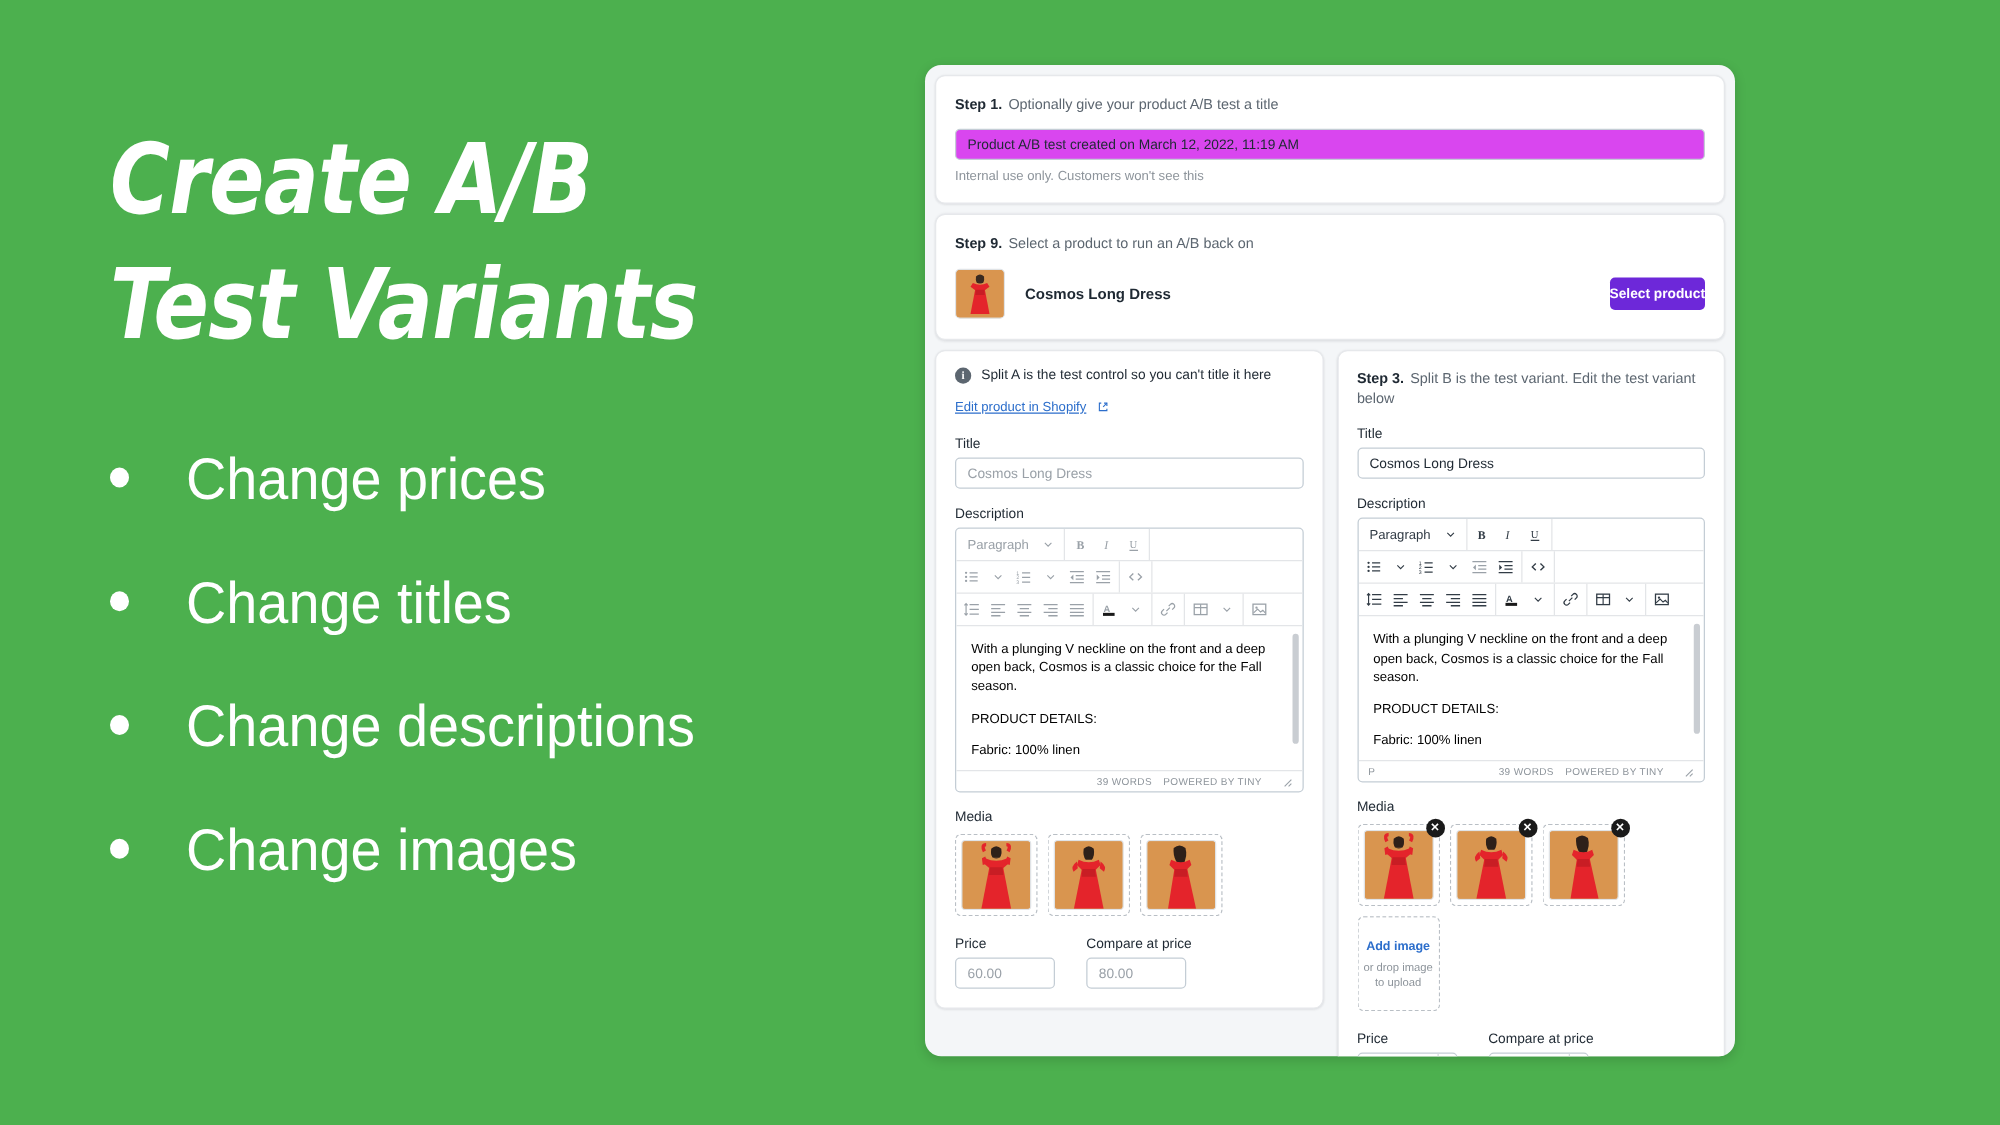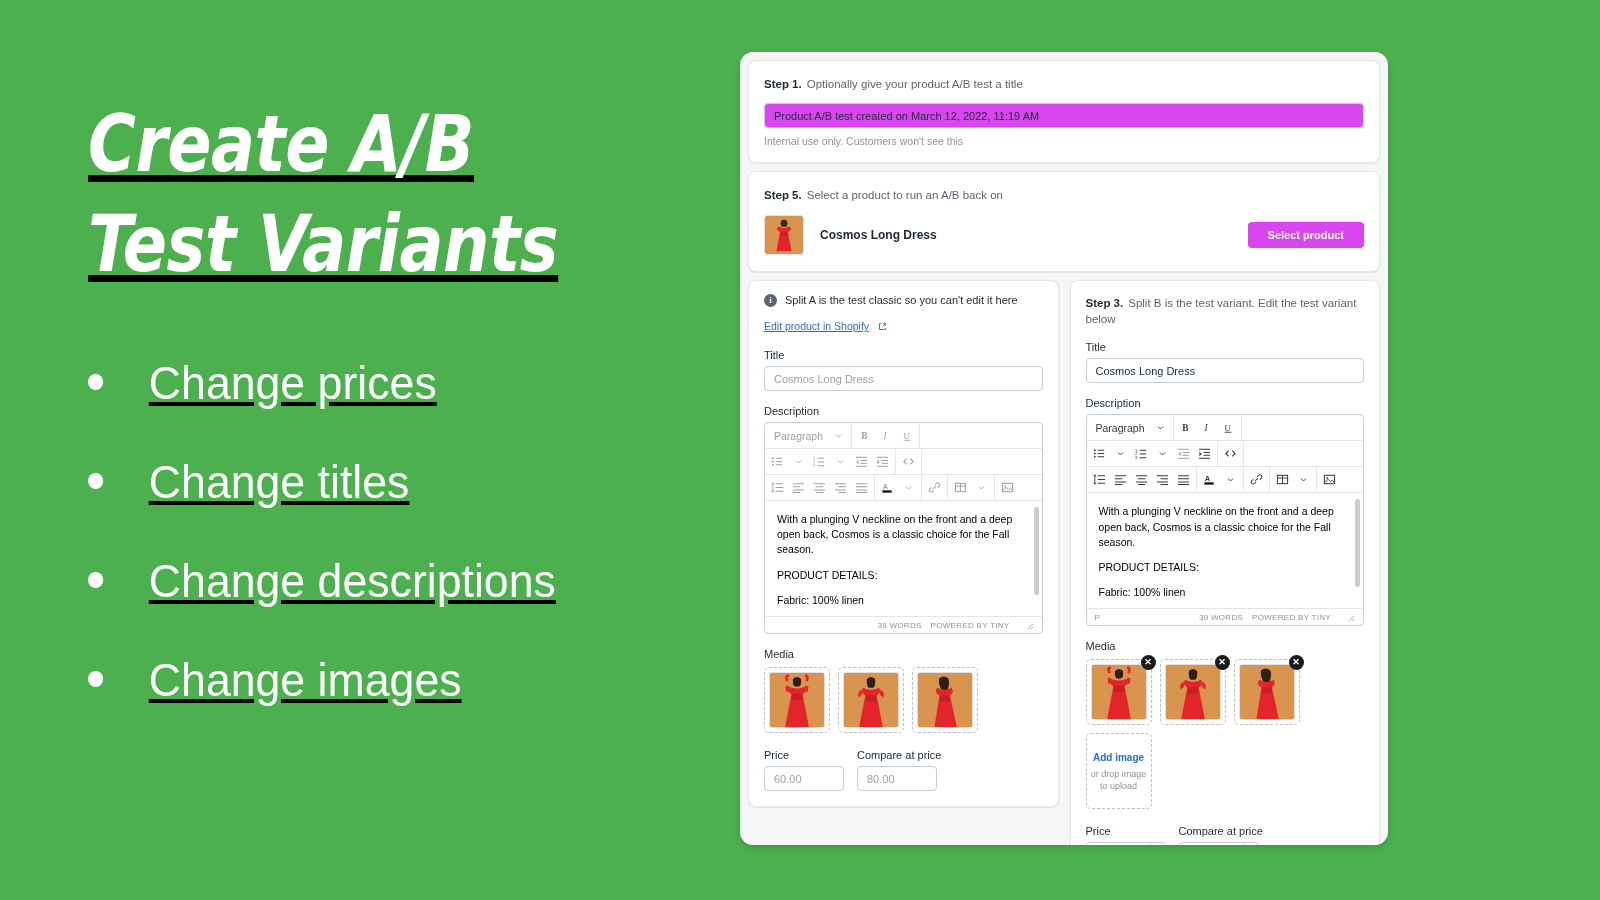--- a/index.html
+++ b/index.html
@@ -10,21 +10,20 @@
     overflow: hidden;
     position: relative;
   }
 
   
   .promo {
     position: absolute;
     left: 0; top: 0;
     width: 720px; height: 720px;
     padding: 95px 0 0 88px;
-    text-decoration: underline;
   }
   .promo-title {
     color: #ffffff;
     font-family: "DejaVu Sans Condensed", "Liberation Sans Narrow", "Liberation Sans", sans-serif;
     font-size: 78px;
     font-weight: 700;
     font-style: italic;
     line-height: 1.28;
     letter-spacing: -0.5px;
     max-width: 560px;
@@ -119,28 +118,28 @@
     background: #d9954f;
   }
   .prod-name {
     margin-left: 16px;
     font-size: 12px;
     font-weight: 700;
     color: #1f2933;
     flex: 1;
   }
   .btn-primary {
-    background: #d946ef;
+    background: #6d28d9;
     color: #ffffff;
     border: none;
     border-radius: 4px;
     font-family: "Liberation Sans", sans-serif;
     font-size: 11px;
     font-weight: 700;
-    padding: 7px 20px;
+    padding: 7px 0;
     cursor: pointer;
     white-space: nowrap;
   }
 
   
   .splits { display: flex; gap: 11px; align-items: flex-start; }
   .split-a { width: 311px; padding: 12px 15px 15px 15px; }
   .split-b { width: 311px; padding: 14px 15px 15px 15px; }
 
   .notice {
@@ -296,21 +295,21 @@
     align-items: center;
     justify-content: center;
     text-align: center;
     cursor: pointer;
     margin-top: 8px;
   }
   .media-add-title { font-size: 10px; color: #2c6ecb; line-height: 1.3; font-weight: bold; }
   .media-add-sub { font-size: 9px; color: #8d949b; line-height: 1.35; margin-top: 4px; }
 
   
-  .price-row { display: flex; gap: 13px; margin-top: 16px; }
+  .price-row { display: flex; gap: 25px; margin-top: 16px; }
   .price-col { width: 80px; }
   .price-col.wide { width: 80px; }
   .price-label { font-size: 11px; color: #1f2933; margin-bottom: 5px; white-space: nowrap; }
   .price-inp-wrap { position: relative; }
   .stepper {
     position: absolute;
     right: 1px; top: 1px;
     width: 15px; height: 23px;
     display: flex;
     flex-direction: column;
@@ -358,21 +357,21 @@
   <div class="card step1">
     <div class="step-head">
       <b>Step 1.</b><span class="step-sub">Optionally give your product A/B test a title</span>
     </div>
     <input class="text-input" value="Product A/B test created on March 12, 2022, 11:19 AM" placeholder="Give your test a title" style="">
     <div class="helper">Internal use only. Customers won't see this</div>
   </div>
 
   <div class="card step2">
     <div class="step-head">
-      <b>Step 5.</b><span class="step-sub">Select a product to run an A/B back on</span>
+      <b>Step 9.</b><span class="step-sub">Select a product to run an A/B back on</span>
     </div>
     <div class="prod-row">
       <div class="prod-thumb">
         <svg class="dress" viewBox="0 0 40 40" preserveAspectRatio="xMidYMid slice" aria-hidden="true">
           <rect width="40" height="40" fill="#d9954f"></rect>
           <ellipse cx="20" cy="8" rx="3.2" ry="3.6" fill="#6b4a33"></ellipse>
           <path d="M16.6 5.5 Q20 2 23.4 5.5 Q24 9 22.6 11 L17.4 11 Q16 9 16.6 5.5Z" fill="#3a2a20"></path>
           <path d="M14 11 Q20 14 26 11 L28 14 L24 17 L16 17 L12 14Z" fill="#e4242b"></path>
           <path d="M16 16 L24 16 L28 37 L12 37Z" fill="#e4242b"></path>
           <path d="M16.4 16.6 L23.6 16.6 L24 21 L16 21Z" fill="#c81d24"></path>
@@ -381,21 +380,21 @@
       <div class="prod-name">Cosmos Long Dress</div>
       <button class="btn-primary">Select product</button>
     </div>
   </div>
 
   <div class="splits">
 
     <div class="card split-a">
       <div class="notice">
         <span class="info-icon">i</span>
-        <span class="notice-text">Split A is the test classic so you can't edit it here</span>
+        <span class="notice-text">Split A is the test control so you can't title it here</span>
       </div>
       <div class="link-row">
         <a class="ext-link" href="#">Edit product in Shopify</a>
         <span class="ext-icon">
           <svg width="9" height="9" viewBox="0 0 12 12">
               <path d="M4 2H2v8h8V8" fill="none" stroke="#2c6ecb" stroke-width="1.2"></path>
               <path d="M7 2h3v3" fill="none" stroke="#2c6ecb" stroke-width="1.2"></path>
               <path d="M10 2 6 6" stroke="#2c6ecb" stroke-width="1.2"></path>
             </svg>
         </span>

